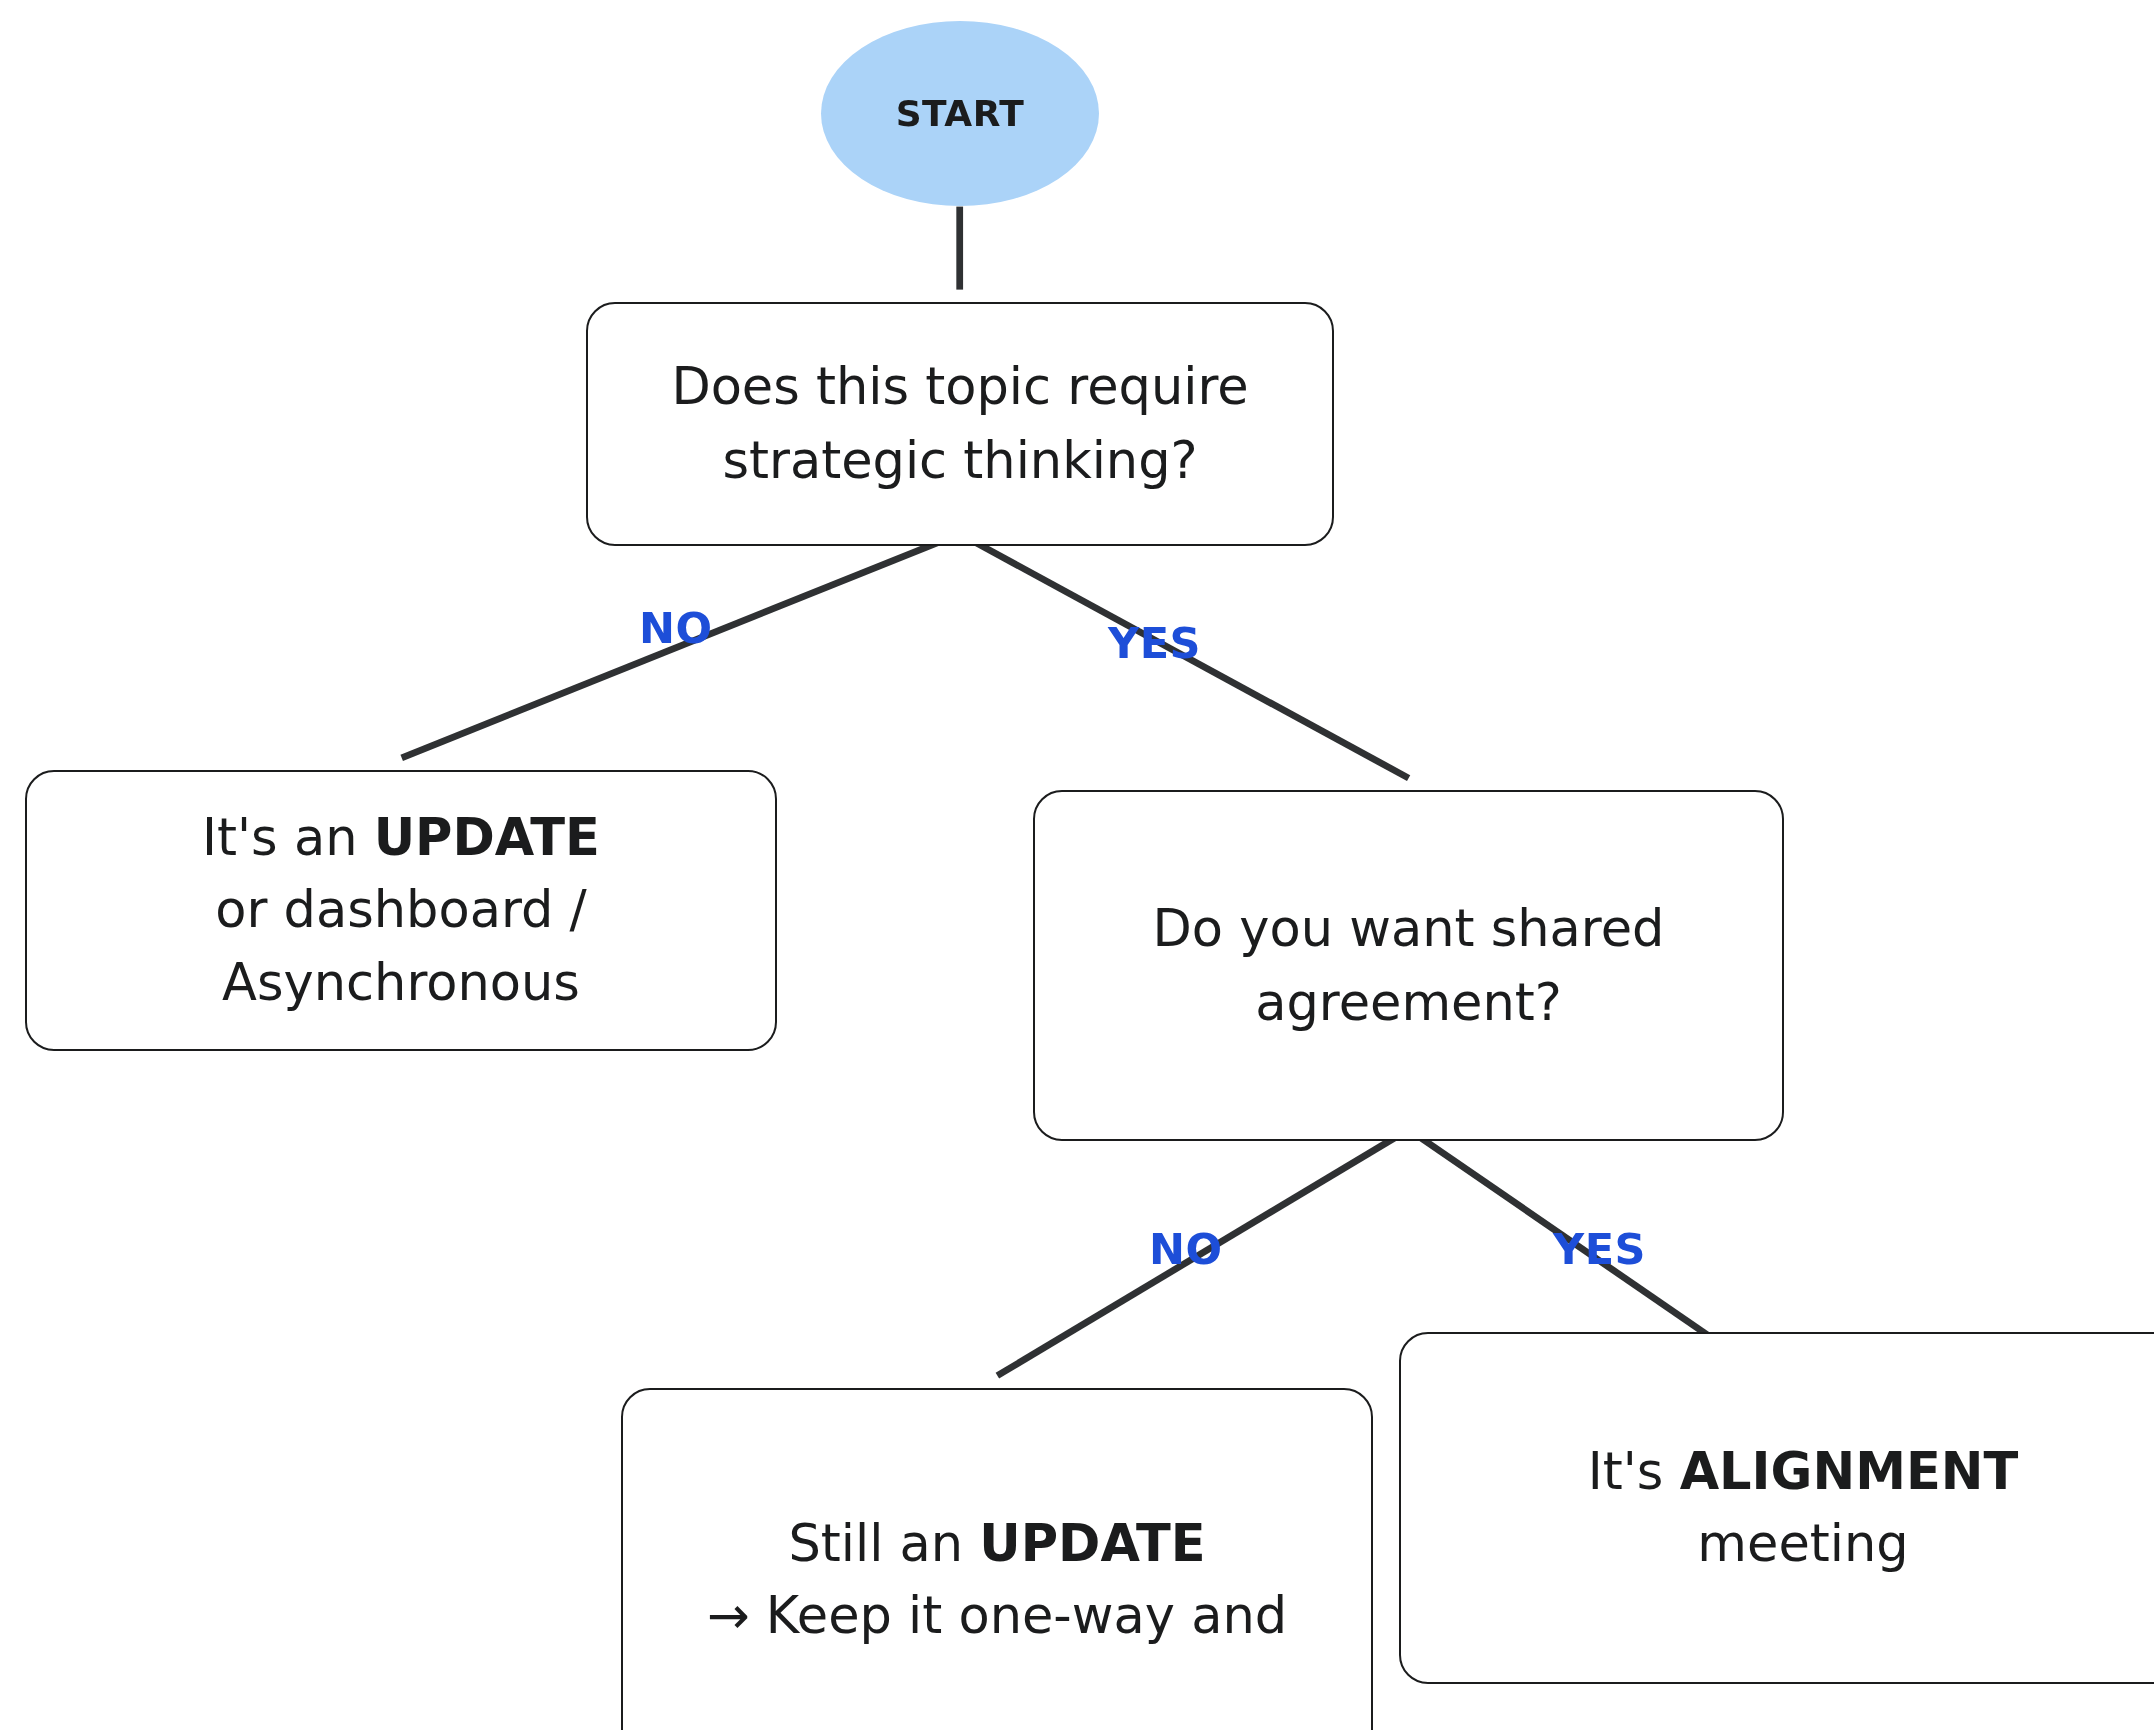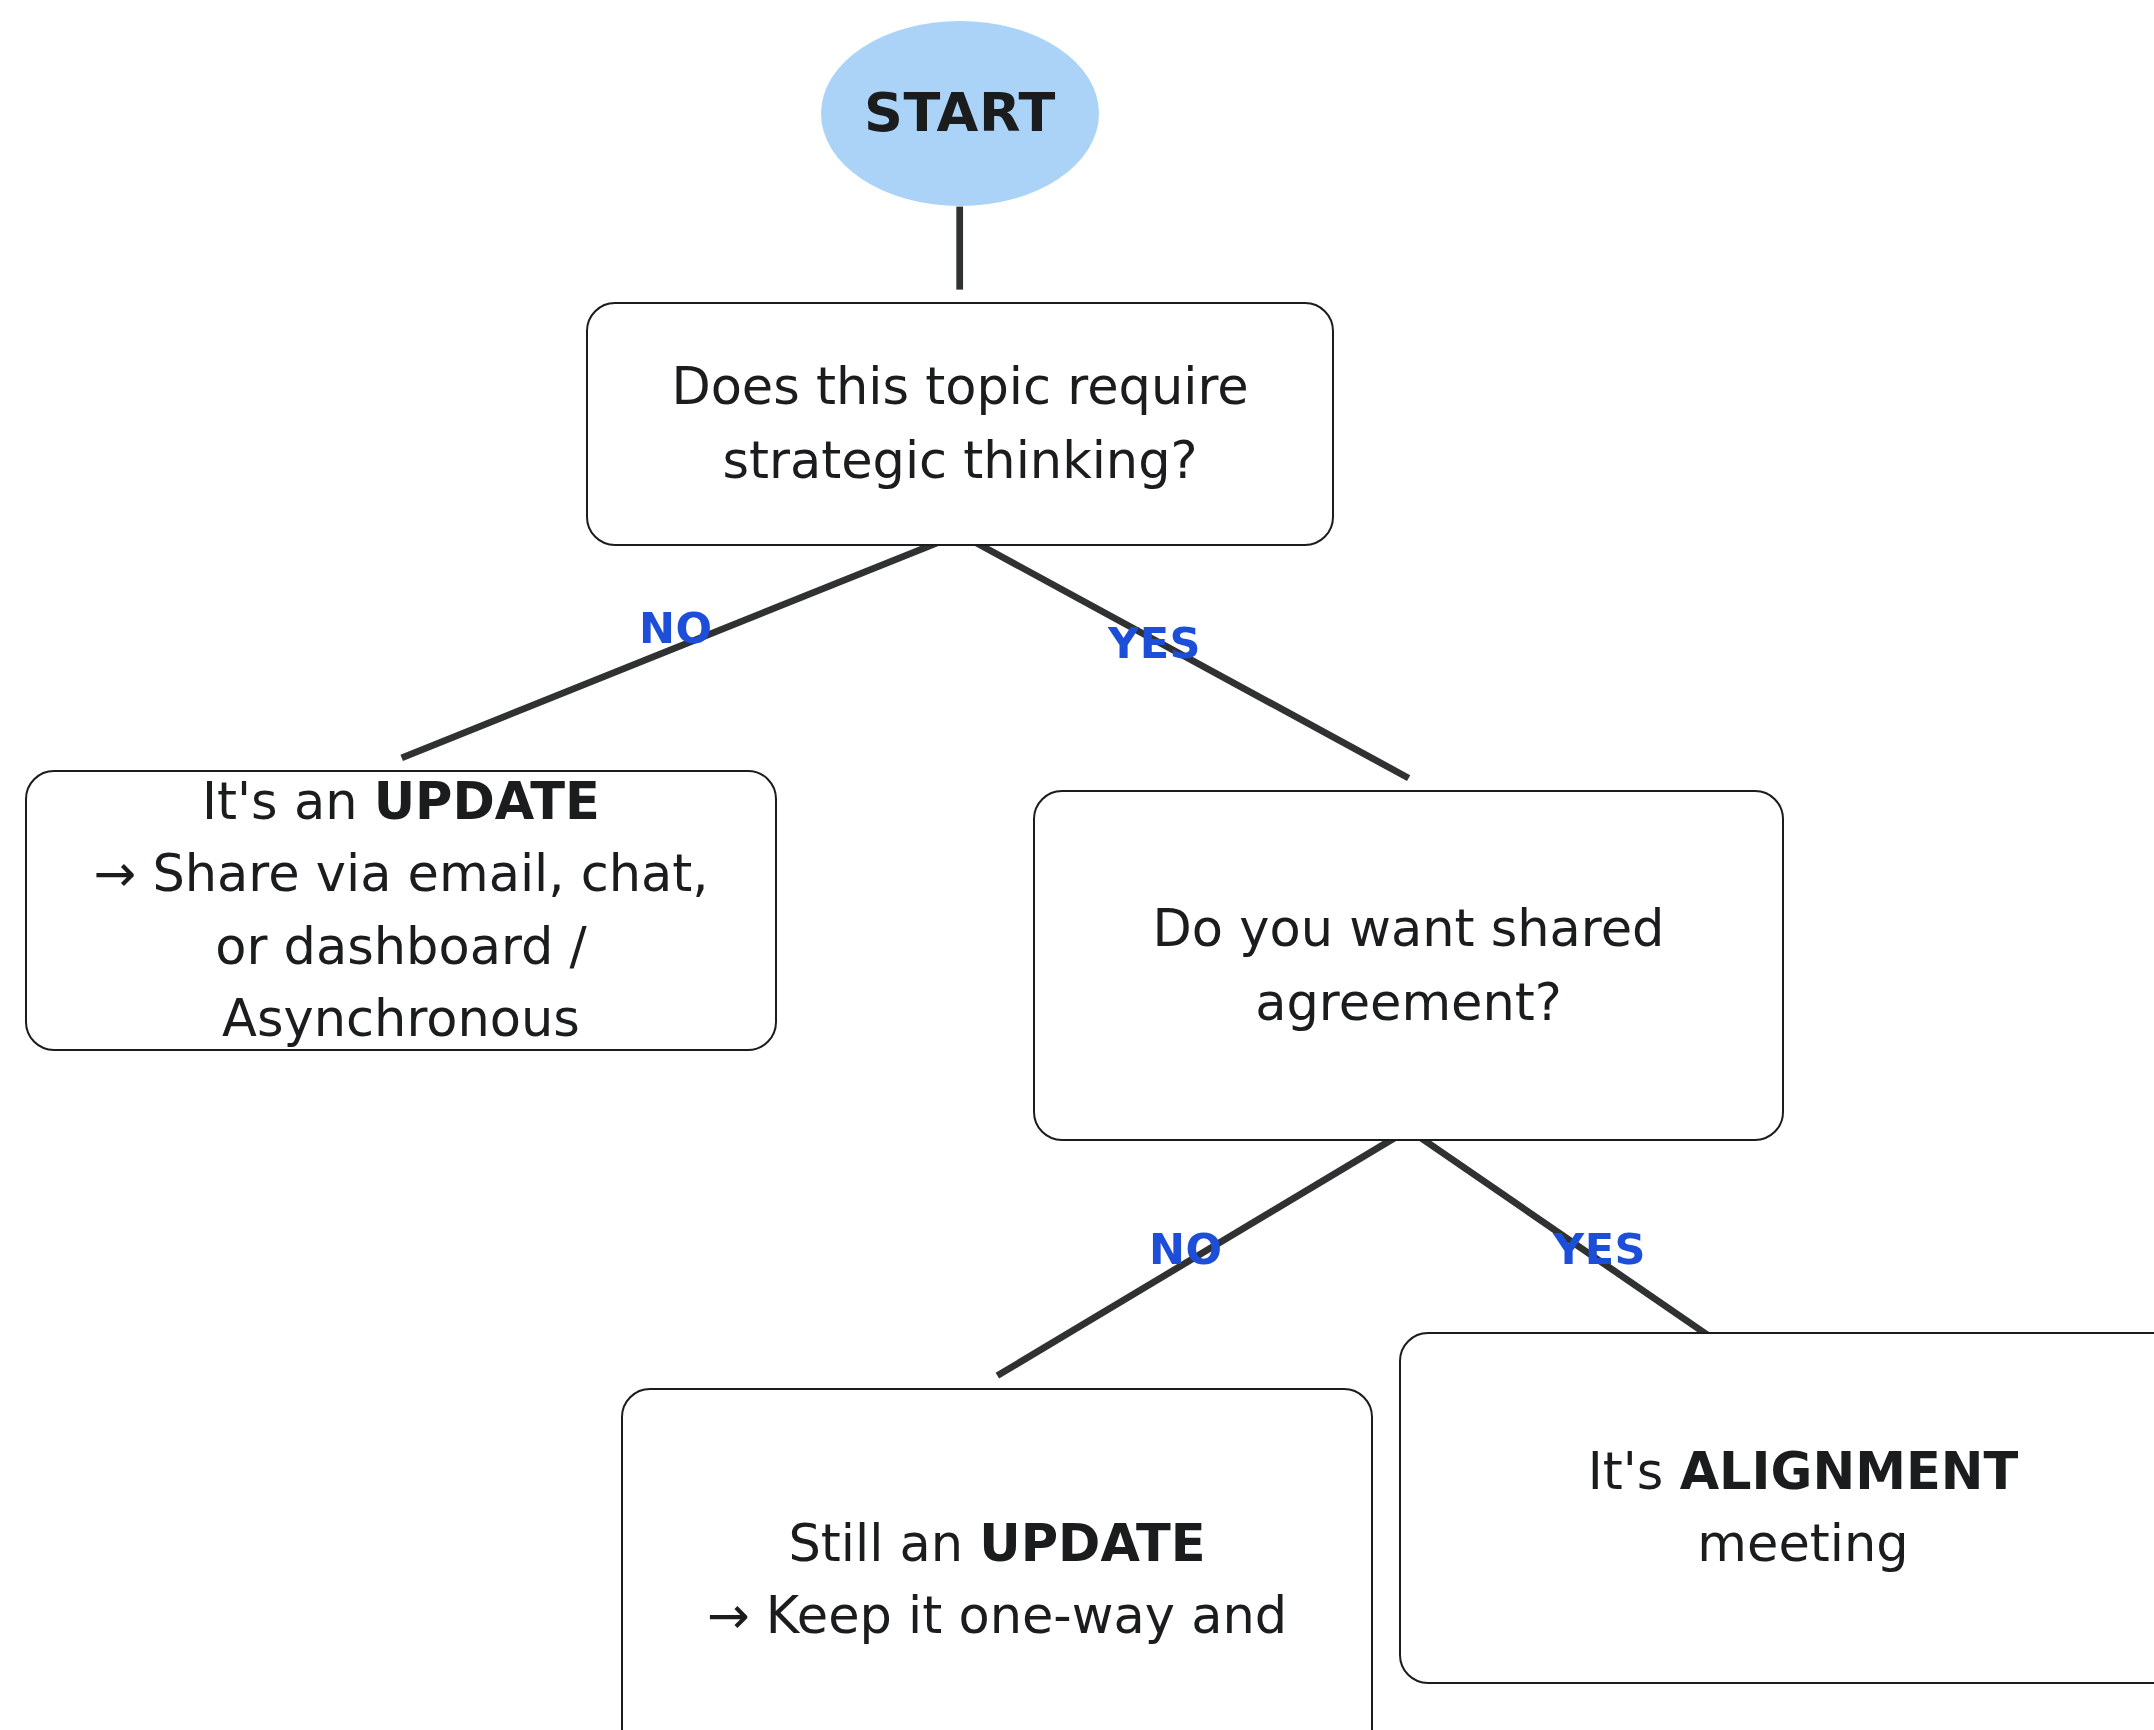--- a/index.html
+++ b/index.html
@@ -47,21 +47,21 @@
     border: 0;
     border-radius: 50%;
   }
   .node-line {
     display: block;
     width: 100%;
     line-height: 1.38;
     white-space: nowrap;
   }
   .start-label {
-    font-size: 54px;
+    font-size: 36px;
     font-weight: bold;
     letter-spacing: 0.5px;
   }
   .decision-text {
     font-size: 51px;
     font-weight: normal;
     line-height: 1.45;
   }
   .outcome-text {
     font-size: 51px;
@@ -107,21 +107,20 @@
   <div class="node shape-box" style="left:586px; top:290px; width:748px; height:244px;">
     <span class="node-line decision-text">Does this topic require</span>
     <span class="node-line decision-text">strategic thinking?</span>
   </div>
 
   <div class="edge-label" style="left:639px; top:603px;">NO</div>
   <div class="edge-label" style="left:1108px; top:618px;">YES</div>
 
   <div class="node shape-box" style="left:25px; top:758px; width:752px; height:281px;">
     <span class="node-line outcome-text"><span>It's an </span><span class="bold">UPDATE</span></span>
-    <span class="node-line outcome-text">→ Share via email, chat,</span>
     <span class="node-line outcome-text">or dashboard /</span>
     <span class="node-line outcome-text">Asynchronous</span>
   </div>
 
   <div class="node shape-box" style="left:1033px; top:778px; width:751px; height:351px;">
     <span class="node-line decision-text">Do you want shared</span>
     <span class="node-line decision-text">agreement?</span>
   </div>
 
   <div class="edge-label" style="left:1149px; top:1224px;">NO</div>

